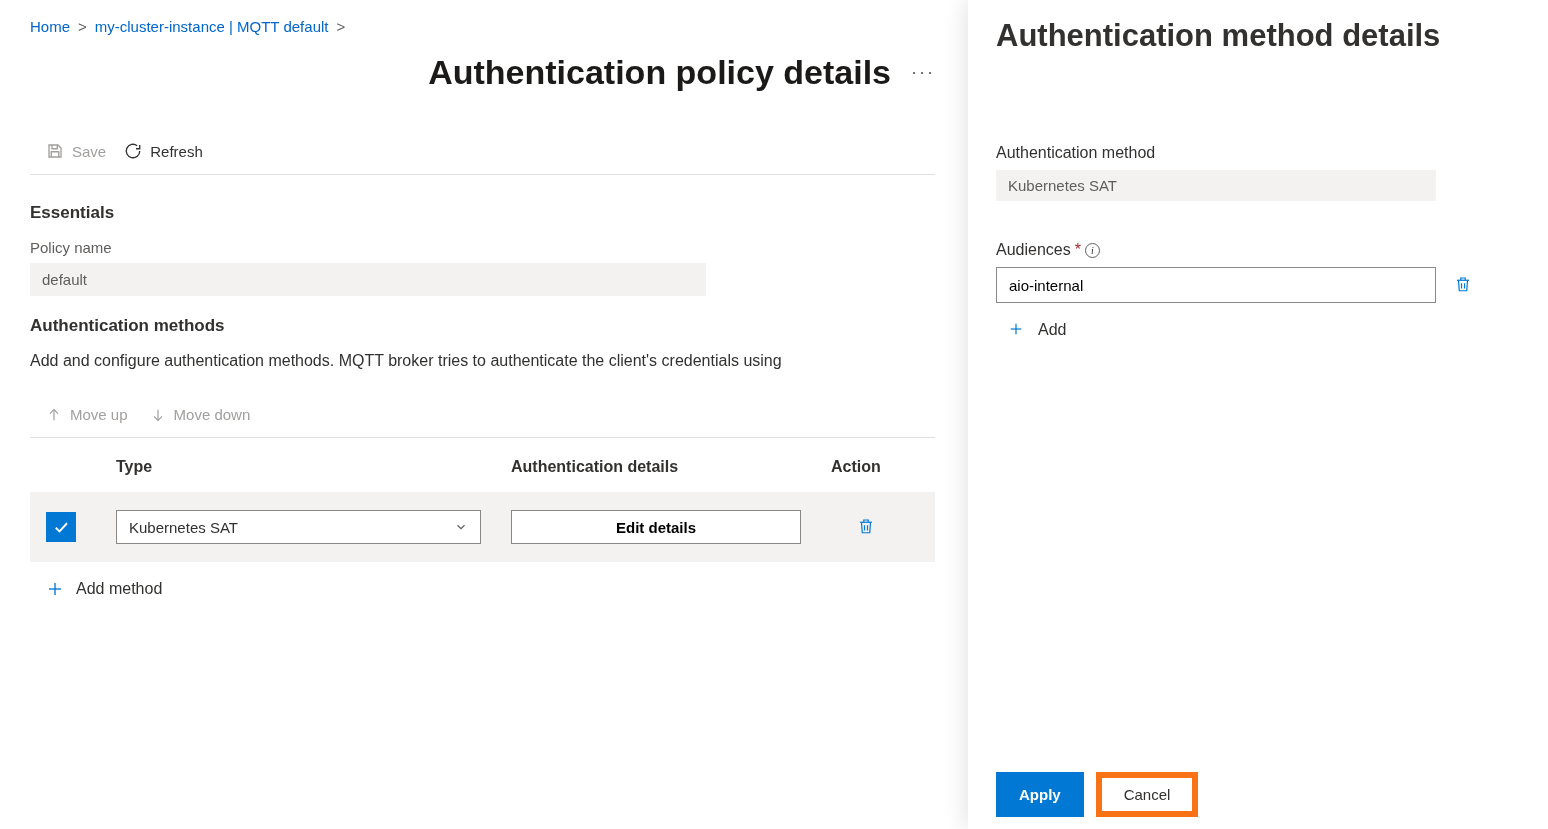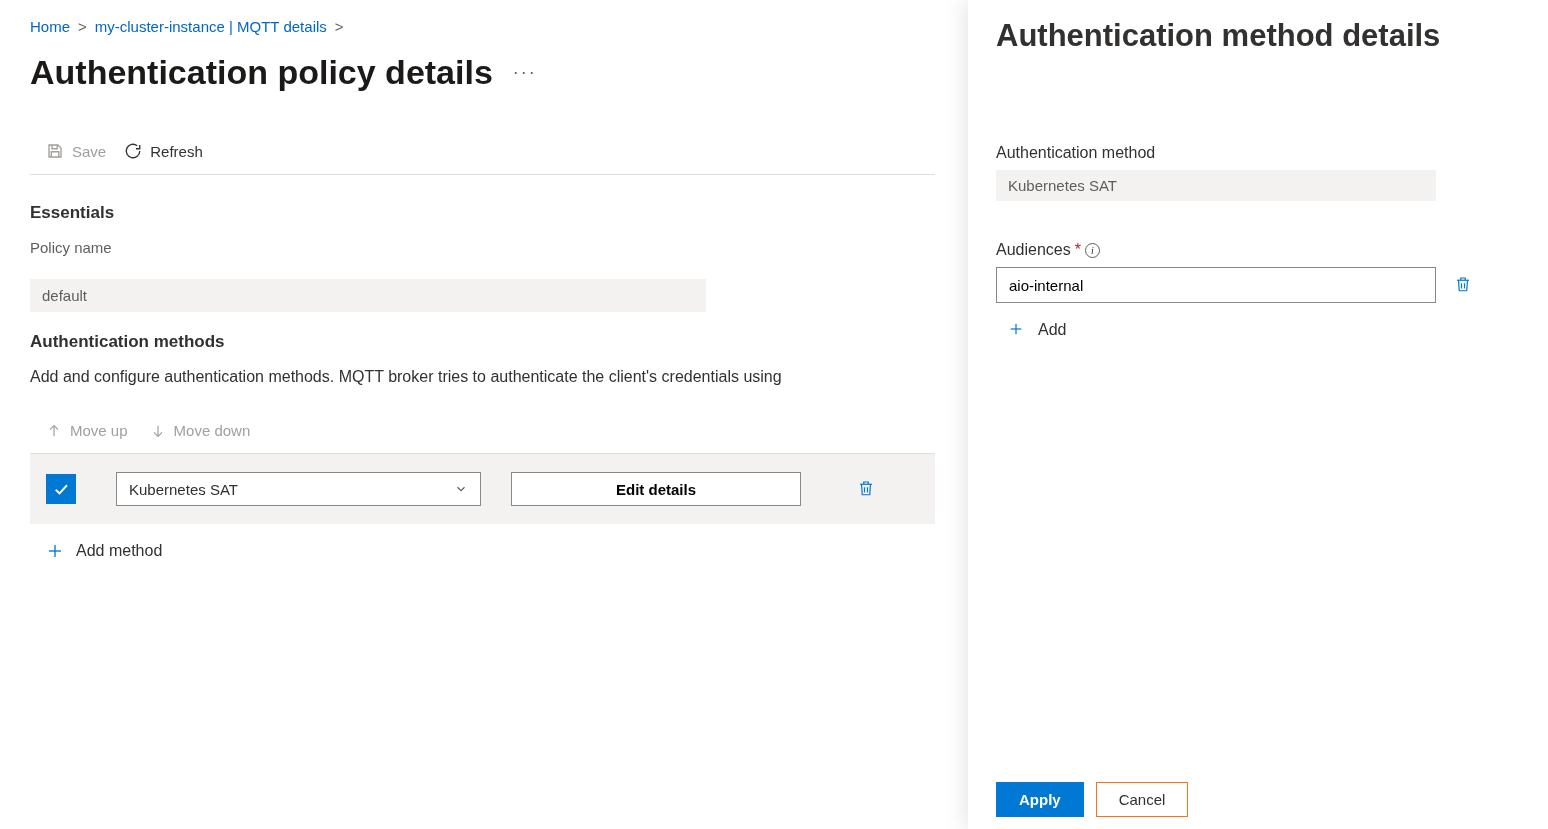--- a/index.html
+++ b/index.html
@@ -34,20 +34,21 @@
     }
     .breadcrumb .chevron {
       color: #605e5c;
       font-size: 15px;
     }
     .page-title-row {
       display: flex;
       align-items: center;
       gap: 20px;
       margin-bottom: 50px;
+      justify-content: flex-end;
     }
     .page-title {
       font-size: 34px;
       font-weight: 600;
       color: #1b1a19;
     }
     .more-dots {
       color: #605e5c;
       font-size: 18px;
       letter-spacing: 2px;
@@ -82,21 +83,21 @@
     }
     .section-label {
       font-size: 17px;
       font-weight: 600;
       margin-bottom: 16px;
       padding-left: 0;
     }
     .field-label {
       font-size: 15px;
       color: #605e5c;
-      margin-bottom: 23px;
+      margin-bottom: 7px;
     }
     .readonly-field {
       background: #f3f2f1;
       padding: 8px 12px;
       width: 676px;
       color: #605e5c;
       font-size: 15px;
       margin-bottom: 20px;
     }
     .section-desc {
@@ -317,35 +318,35 @@
       border: 1px solid #0078d4;
       padding: 8px 22px;
       font-size: 15px;
       font-weight: 600;
       font-family: inherit;
       cursor: pointer;
     }
     .btn-secondary {
       background: white;
       color: #323130;
-      border: 1px solid #f97316;
+      border: 6px solid #f97316;
       padding: 8px 22px;
       font-size: 15px;
       font-family: inherit;
       cursor: pointer;
     }
   </style>
 </head>
 <body>
 
 <div class="main-content">
   <div class="breadcrumb">
     <a href="#">Home</a>
     <span class="chevron">&gt;</span>
-    <a href="#">my-cluster-instance | MQTT details</a>
+    <a href="#">my-cluster-instance | MQTT default</a>
     <span class="chevron">&gt;</span>
   </div>
 
   <div class="page-title-row">
     <h1 class="page-title">Authentication policy details</h1>
     <span class="more-dots">···</span>
   </div>
 
   <div class="toolbar">
     <button class="toolbar-btn disabled">
@@ -382,20 +383,26 @@
     </button>
     <button class="move-btn">
       <svg viewBox="0 0 24 24" fill="none" stroke="#a19f9d" stroke-width="1.8">
           <path d="M12 4v16"></path>
           <path d="M6 14l6 6 6-6"></path>
         </svg>
       <span>Move down</span>
     </button>
   </div>
 
+  <div class="table-header">
+    <div class="th-checkbox"></div>
+    <div class="th-type">Type</div>
+    <div class="th-details">Authentication details</div>
+    <div class="th-action">Action</div>
+  </div>
 
   <div class="table-row">
     <div class="td-checkbox">
       <div class="checkbox-checked">
         <svg viewBox="0 0 24 24">
             <polyline points="5 13 10 18 20 7"></polyline>
           </svg>
       </div>
     </div>
     <div class="td-type">

